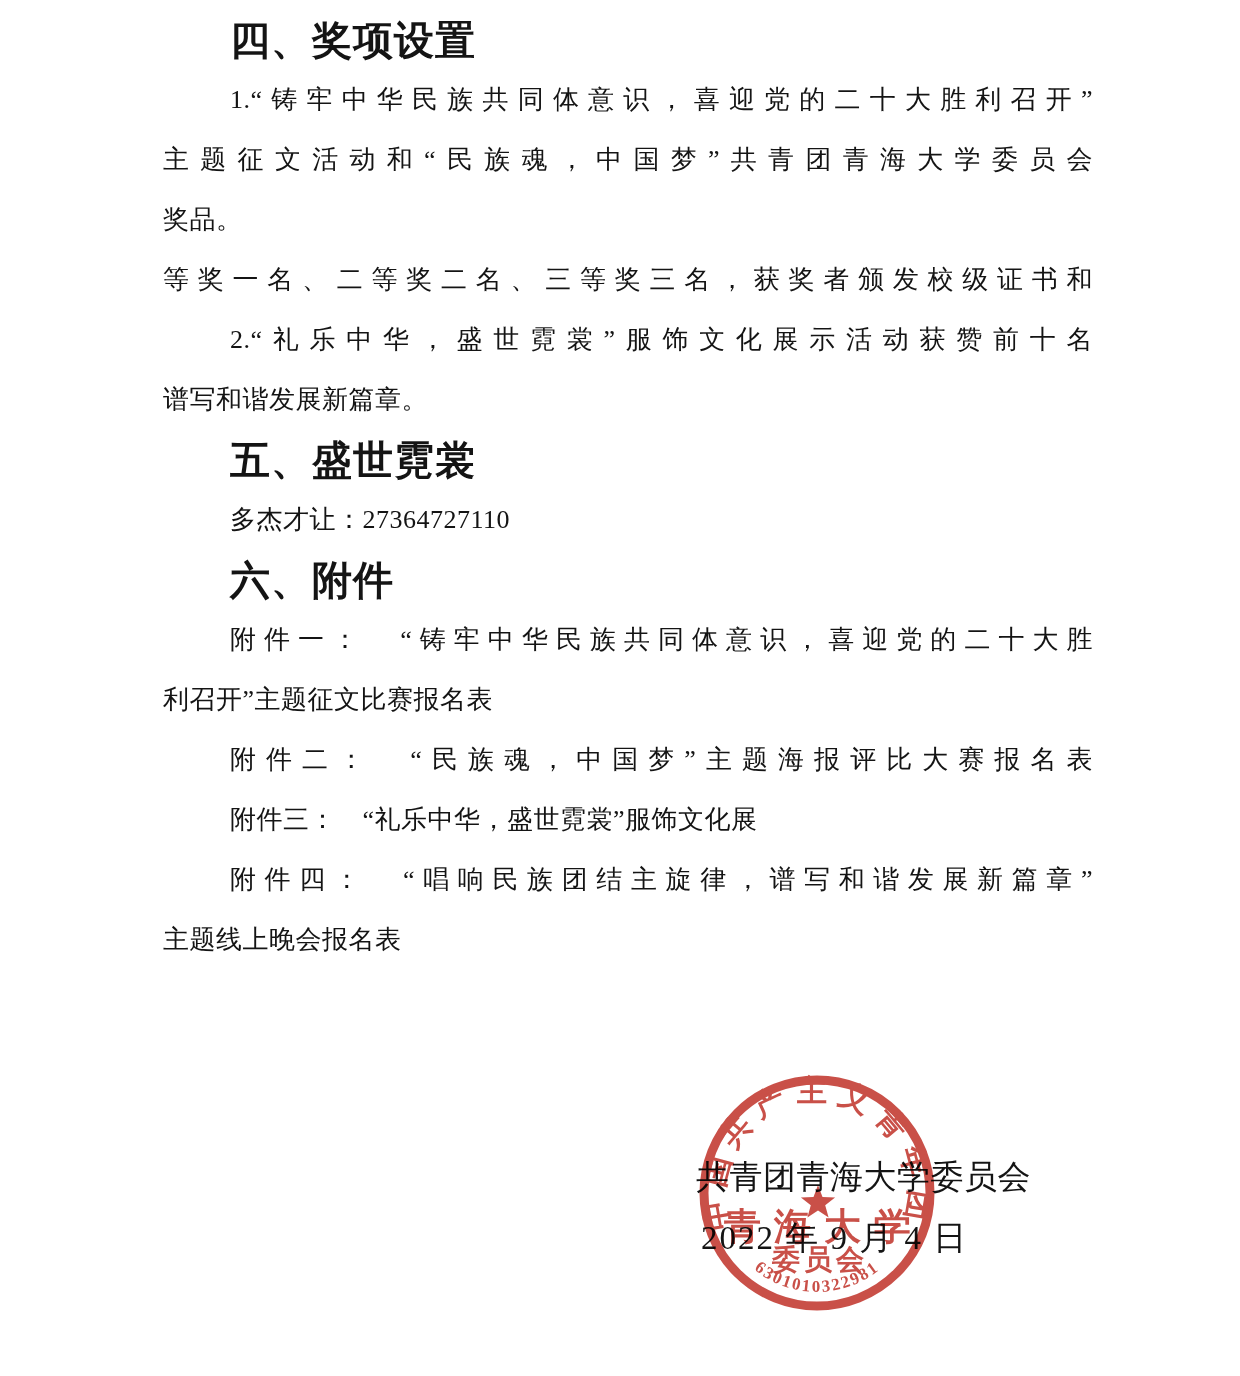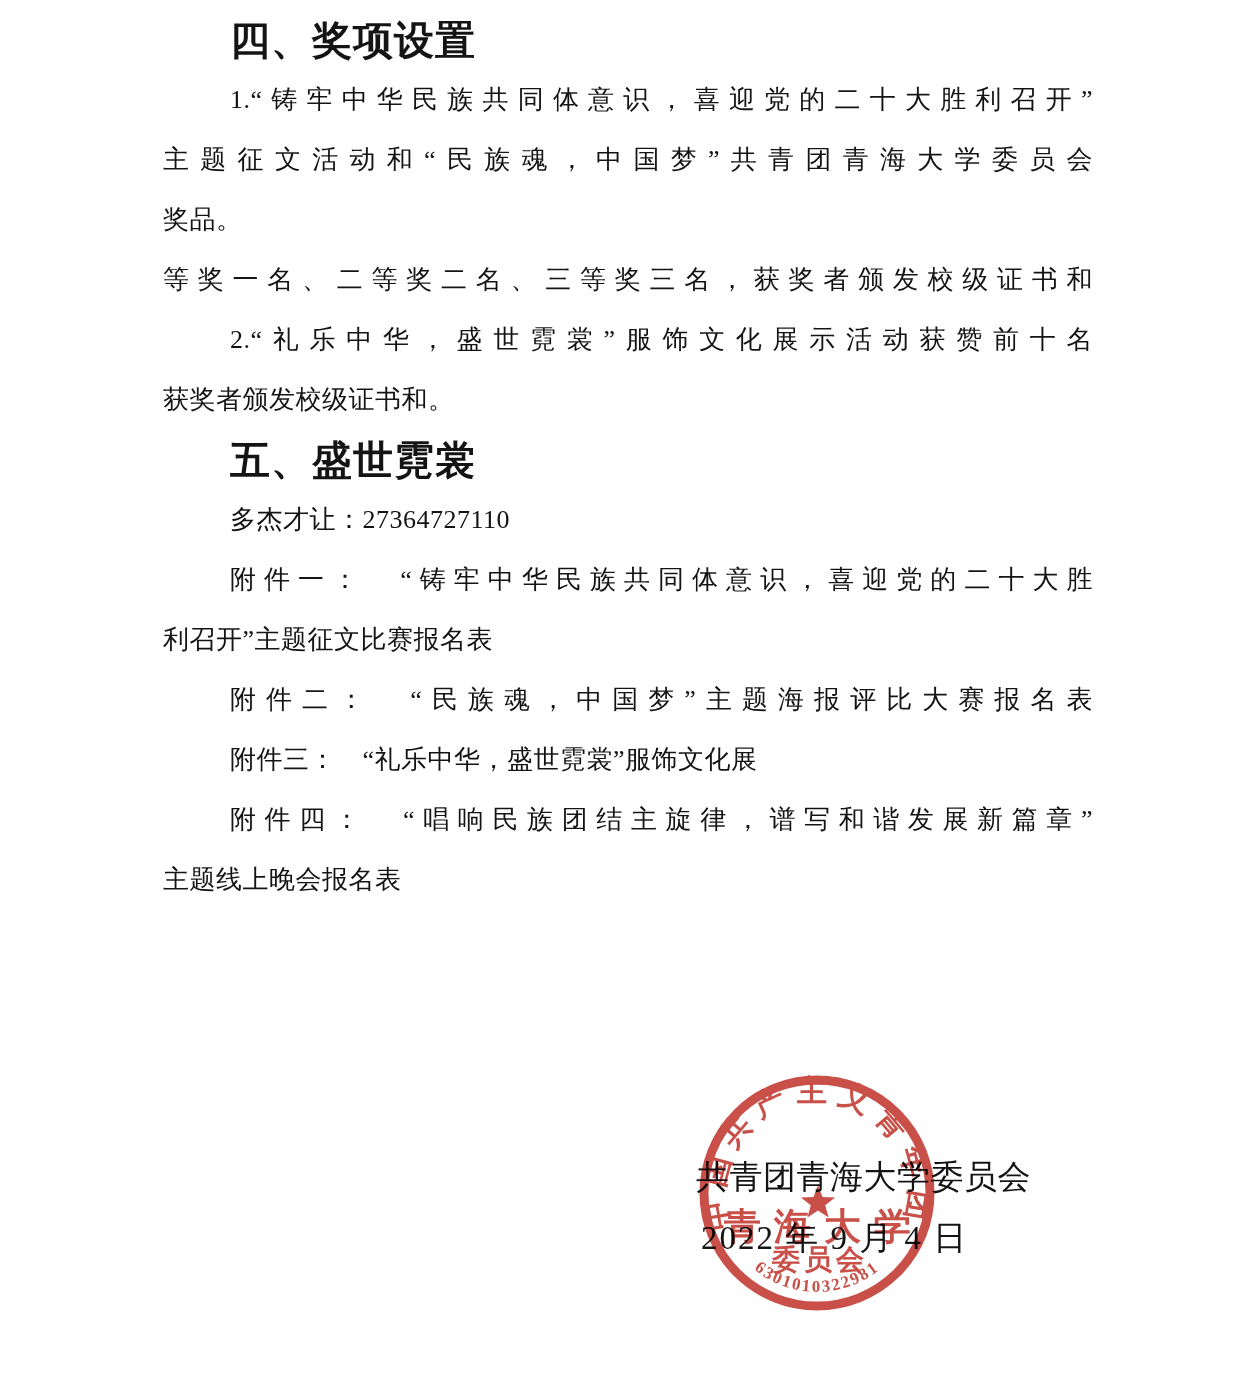--- a/index.html
+++ b/index.html
@@ -27,23 +27,24 @@
 </head>
 <body>
 
 <div class="doc">
   <div class="line heading indent">四、奖项设置</div>
   <div class="line indent justify">1.“铸牢中华民族共同体意识，喜迎党的二十大胜利召开”</div>
   <div class="line justify">主题征文活动和“民族魂，中国梦”共青团青海大学委员会</div>
   <div class="line">奖品。</div>
   <div class="line justify">等奖一名、二等奖二名、三等奖三名，获奖者颁发校级证书和</div>
   <div class="line indent justify">2.“礼乐中华，盛世霓裳”服饰文化展示活动获赞前十名</div>
-  <div class="line">获奖者颁发校级证书和。</div>
+  <div class="line">谱写和谐发展新篇章。</div>
   <div class="line heading indent">五、盛世霓裳</div>
   <div class="line indent">多杰才让：27364727110</div>
+  <div class="line heading indent">六、附件</div>
   <div class="line indent justify">附件一：　“铸牢中华民族共同体意识，喜迎党的二十大胜</div>
   <div class="line">利召开”主题征文比赛报名表</div>
   <div class="line indent justify">附件二：　“民族魂，中国梦”主题海报评比大赛报名表</div>
   <div class="line indent">附件三：　“礼乐中华，盛世霓裳”服饰文化展</div>
   <div class="line indent justify">附件四：　“唱响民族团结主旋律，谱写和谐发展新篇章”</div>
   <div class="line">主题线上晚会报名表</div>
 </div>
 
 <div class="sig sig-org">共青团青海大学委员会</div>
 <div class="sig sig-date">2022 年 9 月 4 日</div>

